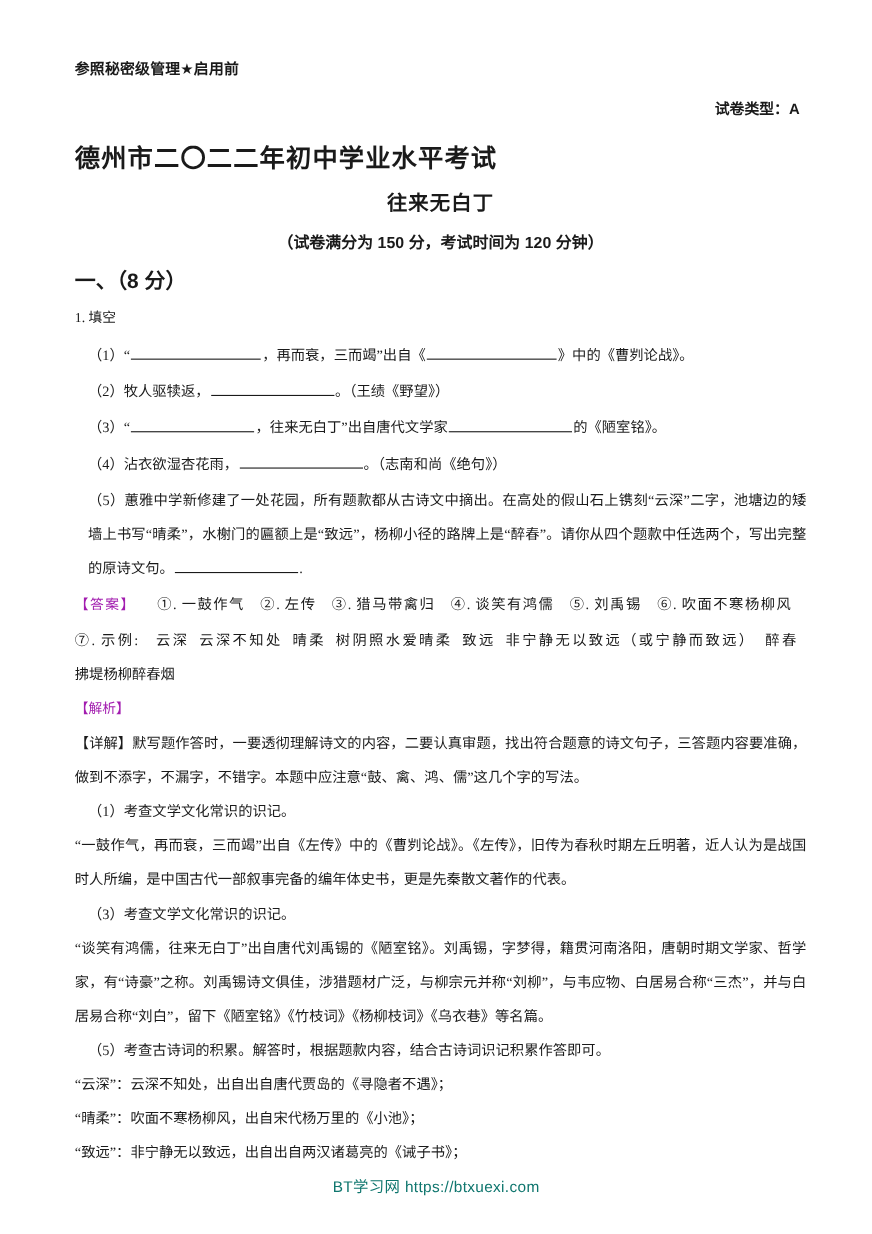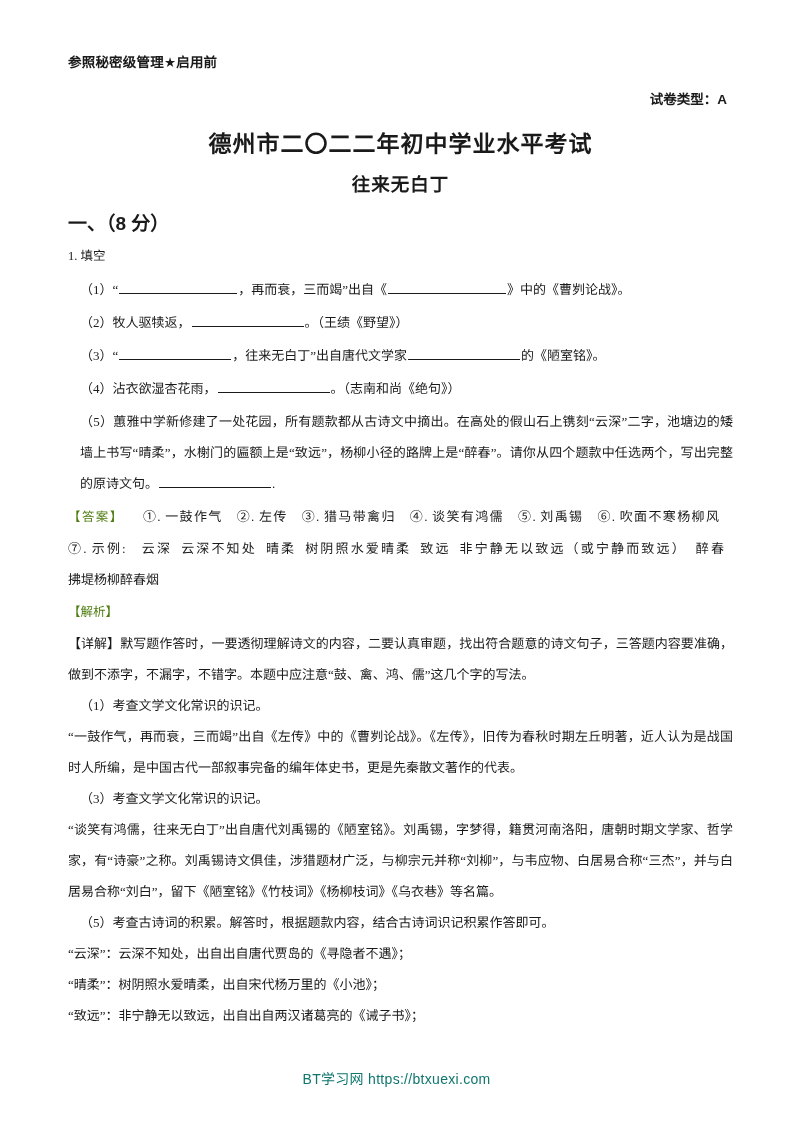--- a/index.html
+++ b/index.html
@@ -42,21 +42,21 @@
   }
   .paper-type-row {
     text-align: right;
     font-family: "Liberation Sans", "DejaVu Sans", sans-serif;
     font-weight: bold;
     font-size: 13.5px;
     margin: 0 0 22px 0;
     padding-right: 6px;
   }
   h1.exam-title {
-    text-align: center;
+    text-align: left;
     font-family: "Liberation Sans", "DejaVu Sans", sans-serif;
     font-weight: bold;
     font-size: 23px;
     letter-spacing: 1px;
     margin: 0 0 14px 0;
     line-height: 1.25;
   }
   h2.subject-title {
     text-align: center;
     font-family: "Liberation Sans", "DejaVu Sans", sans-serif;
@@ -108,21 +108,21 @@
     border-bottom: 1px solid #1a1a1a;
     vertical-align: baseline;
     height: 14px;
     margin: 0 1px;
   }
   .blank.w-long { width: 118px; }
   .blank.w-mid  { width: 112px; }
 
   
   .tag {
-    color: #4d7c0f;
+    color: #a21caf;
     font-family: "Liberation Sans", "DejaVu Sans", sans-serif;
     font-size: 12.5px;
   }
   .answer-block, .analysis-block, .detail-block {
     font-size: 13px;
     line-height: 31px;
     text-align: justify;
     margin: 0;
   }
   .answer-block .ans-item {
@@ -166,20 +166,21 @@
   <div class="content">
 
     <div class="secrecy-line">参照秘密级管理★启用前</div>
 
     <div class="paper-type-row">试卷类型：A</div>
 
     <h1 class="exam-title">德州市二〇二二年初中学业水平考试</h1>
 
     <h2 class="subject-title">往来无白丁</h2>
 
+    <div class="exam-meta">（试卷满分为 150 分，考试时间为 120 分钟）</div>
 
     <div class="section-heading">一、（8 分）</div>
 
     <div class="q-label">1. 填空</div>
 
     <div class="q-block">
       <p class="q-item indent">
         <span>（1）</span><span>“</span><span class="blank w-long"></span><span>，再而衰，三而竭”出自《</span><span class="blank w-long"></span><span>》中的《曹刿论战》。</span>
       </p>
     </div>
@@ -219,19 +220,19 @@
     <div class="detail-block">
       <span>【详解】</span><span>默写题作答时，一要透彻理解诗文的内容，二要认真审题，找出符合题意的诗文句子，三答题内容要准确，做到不添字，不漏字，不错字。本题中应注意“鼓、禽、鸿、儒”这几个字的写法。</span>
     </div>
 
     <p class="para">（1）考查文学文化常识的识记。</p>
     <p class="para noindent">“一鼓作气，再而衰，三而竭”出自《左传》中的《曹刿论战》。《左传》，旧传为春秋时期左丘明著，近人认为是战国时人所编，是中国古代一部叙事完备的编年体史书，更是先秦散文著作的代表。</p>
     <p class="para">（3）考查文学文化常识的识记。</p>
     <p class="para noindent">“谈笑有鸿儒，往来无白丁”出自唐代刘禹锡的《陋室铭》。刘禹锡，字梦得，籍贯河南洛阳，唐朝时期文学家、哲学家，有“诗豪”之称。刘禹锡诗文俱佳，涉猎题材广泛，与柳宗元并称“刘柳”，与韦应物、白居易合称“三杰”，并与白居易合称“刘白”，留下《陋室铭》《竹枝词》《杨柳枝词》《乌衣巷》等名篇。</p>
     <p class="para">（5）考查古诗词的积累。解答时，根据题款内容，结合古诗词识记积累作答即可。</p>
     <p class="para noindent">“云深”：云深不知处，出自出自唐代贾岛的《寻隐者不遇》；</p>
-    <p class="para noindent">“晴柔”：树阴照水爱晴柔，出自宋代杨万里的《小池》；</p>
+    <p class="para noindent">“晴柔”：吹面不寒杨柳风，出自宋代杨万里的《小池》；</p>
     <p class="para noindent">“致远”：非宁静无以致远，出自出自两汉诸葛亮的《诫子书》；</p>
 
   </div>
 
   <div class="footer-watermark">BT学习网 https://btxuexi.com</div>
 </div>
 
 </body></html>

